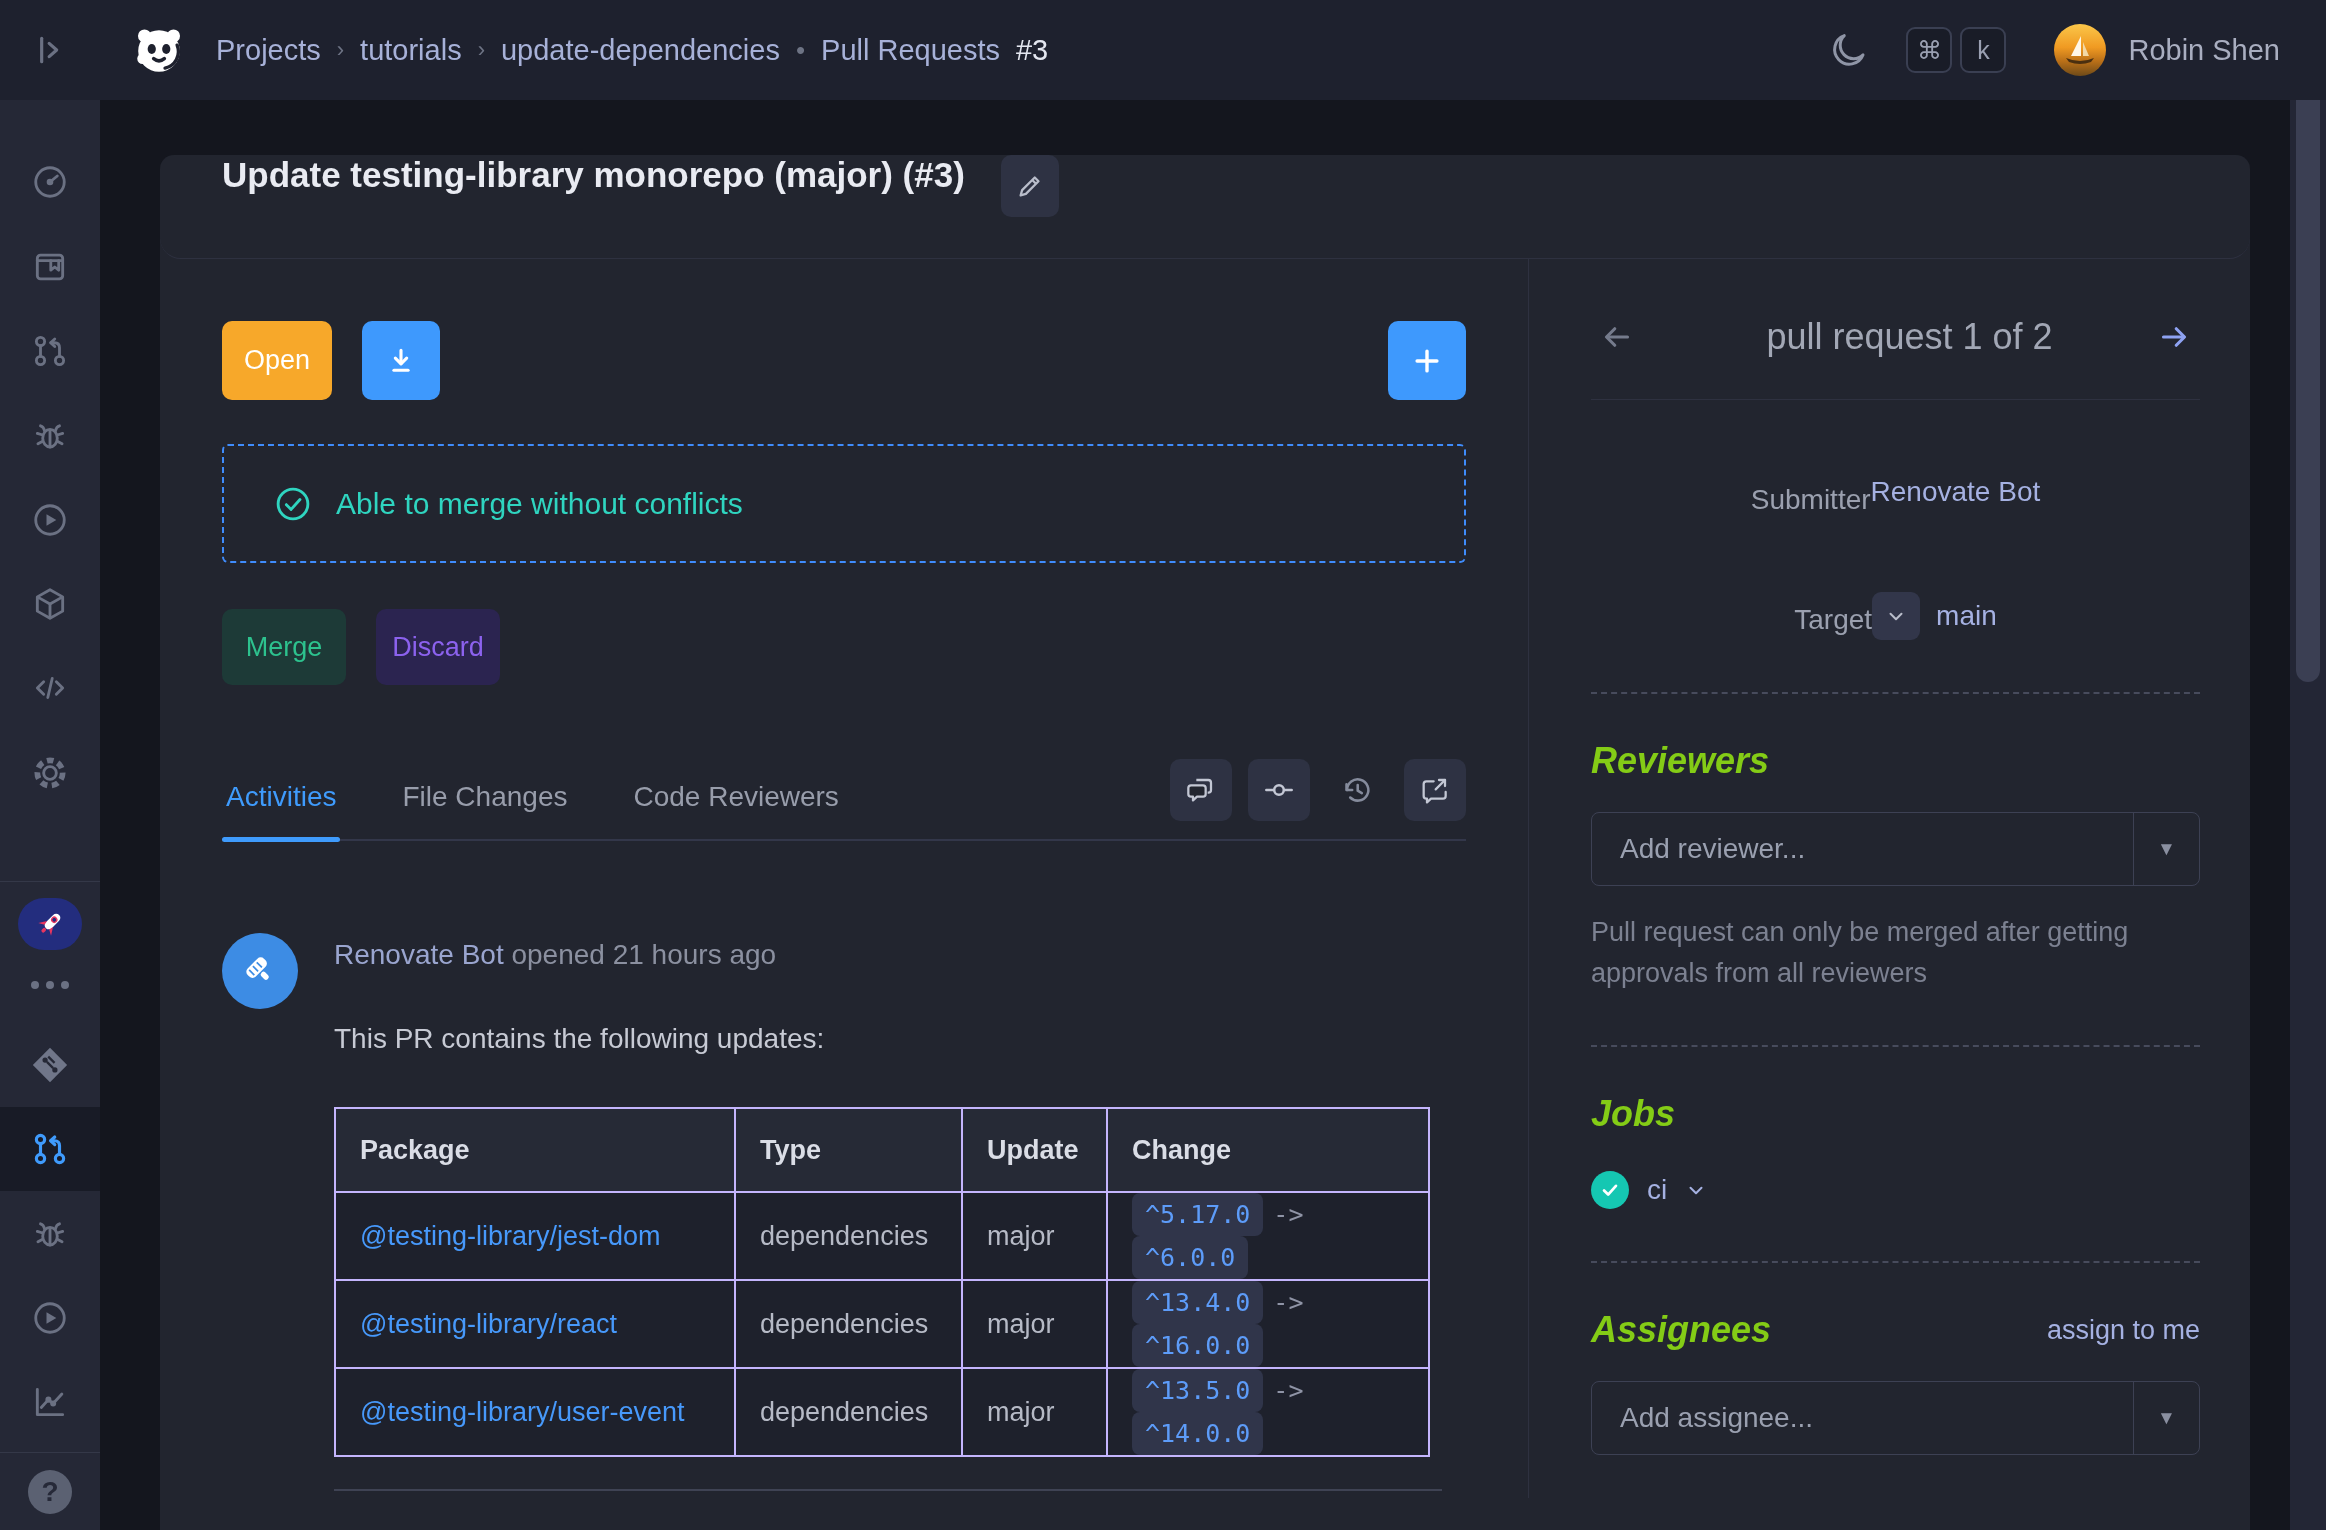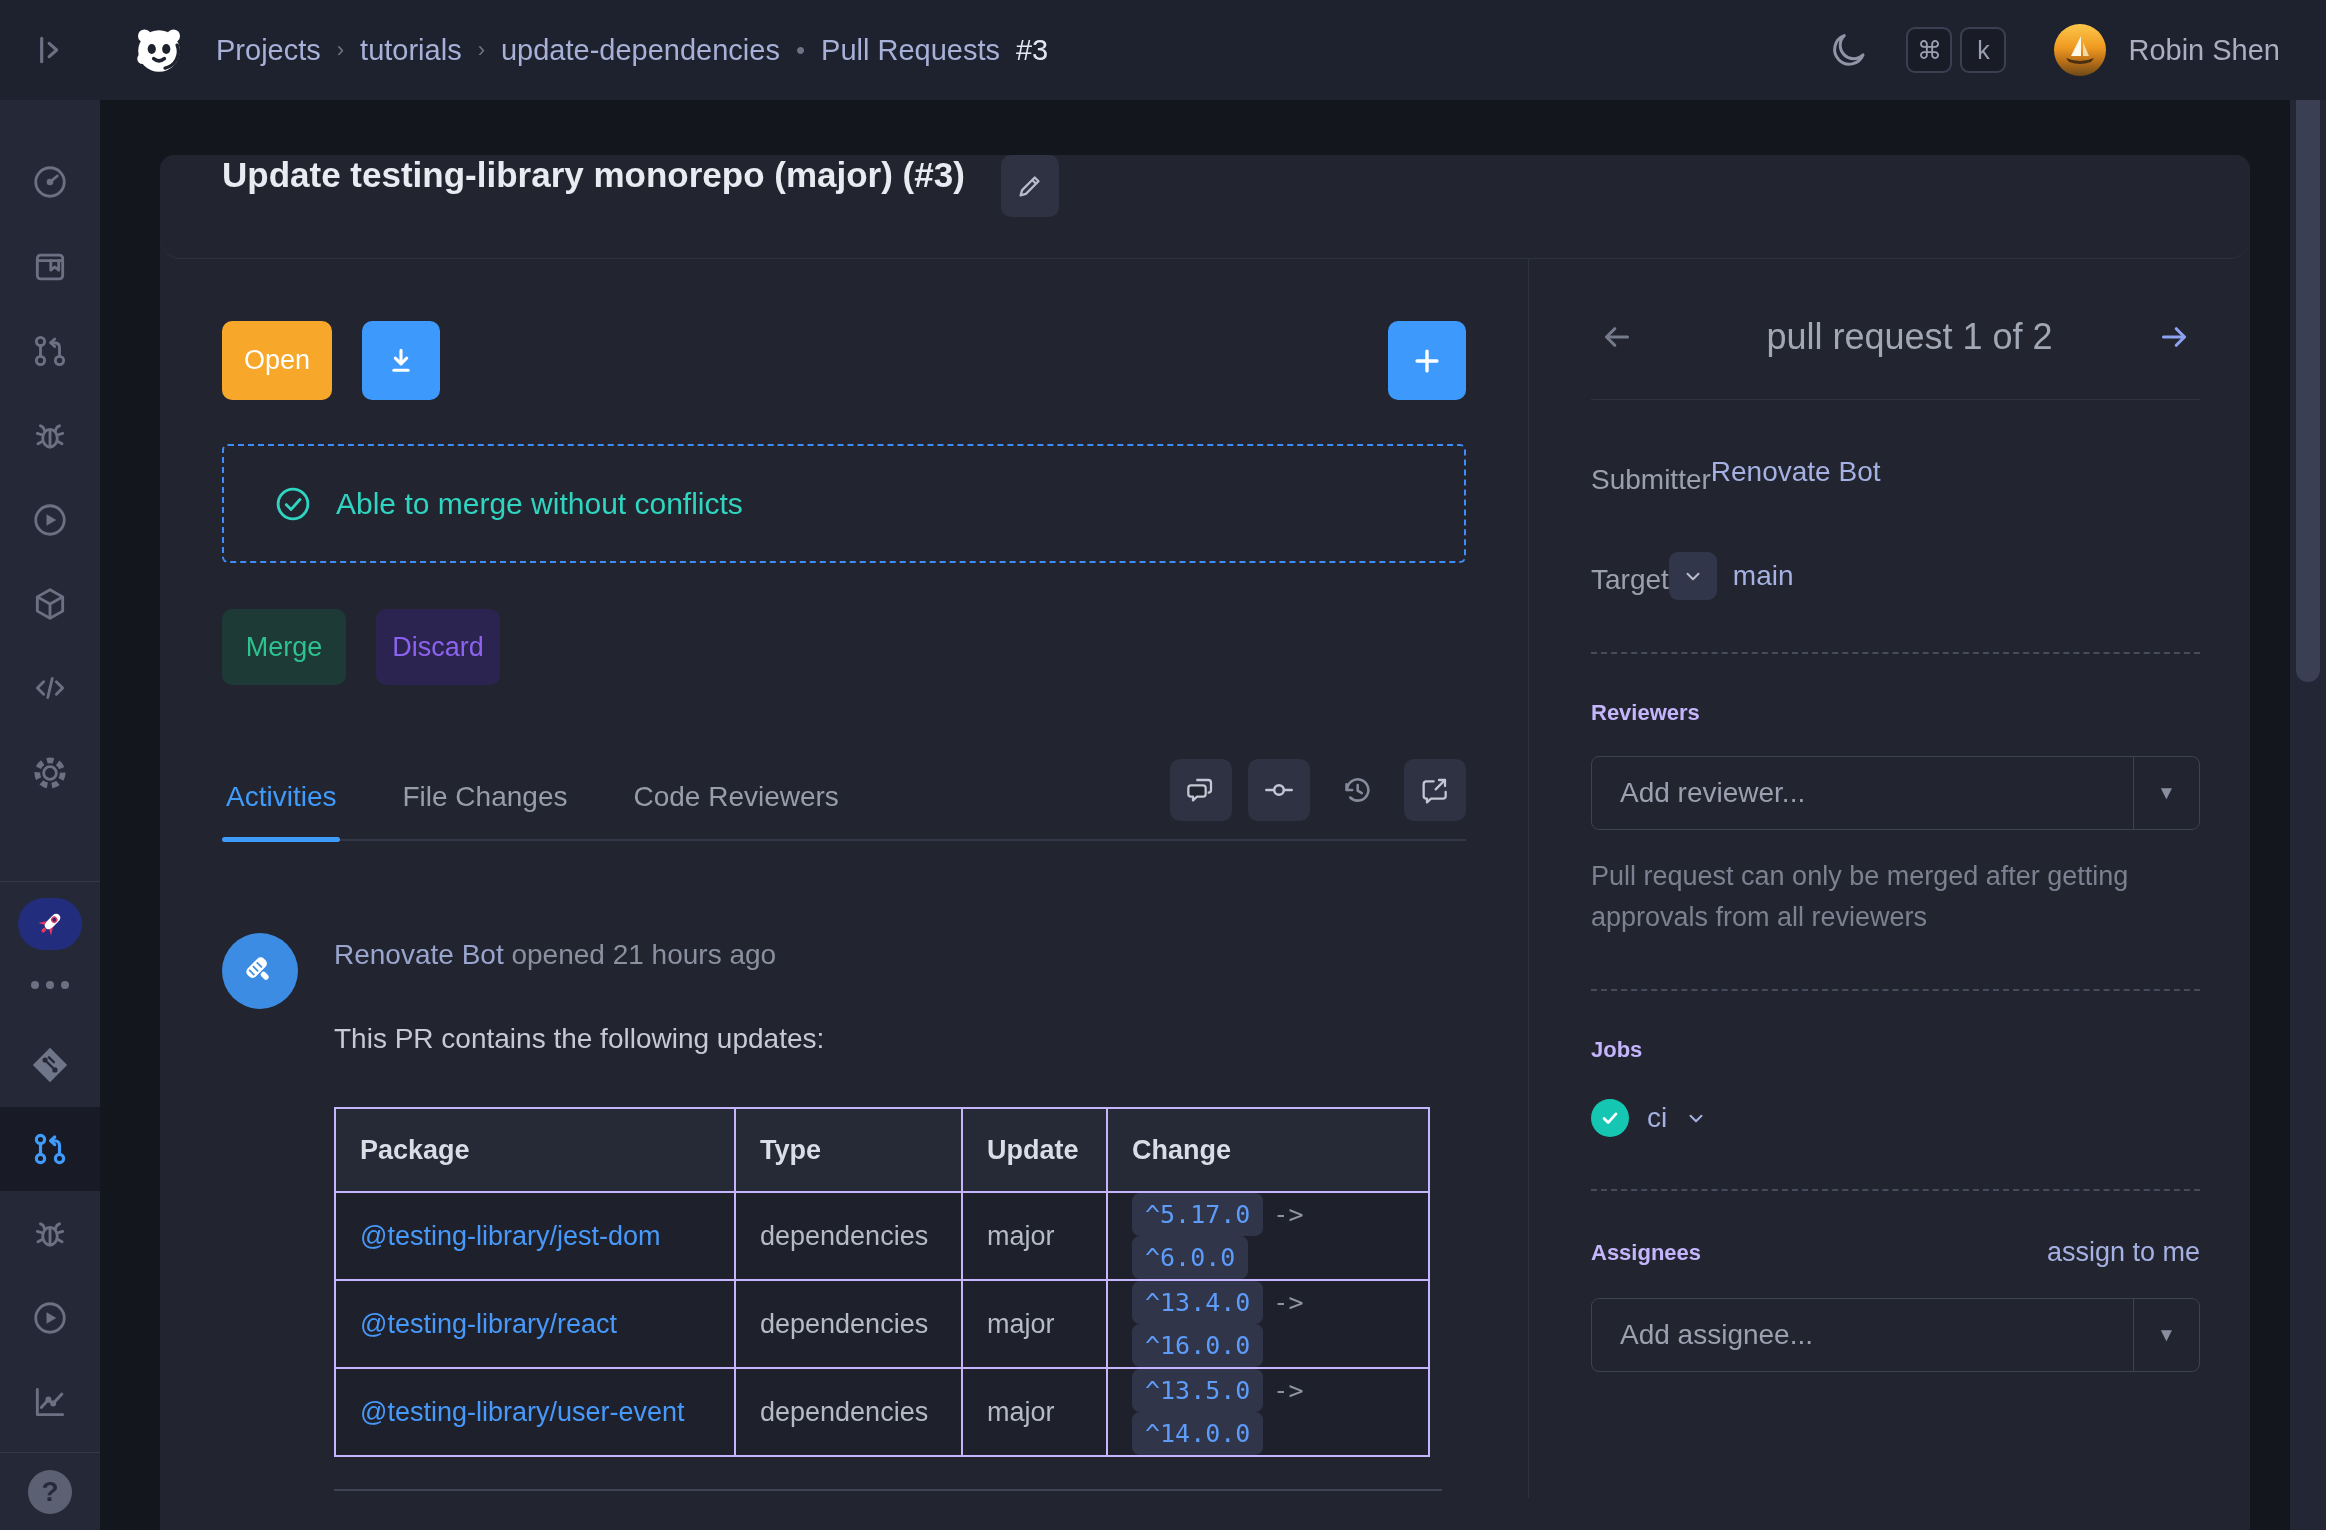--- a/index.html
+++ b/index.html
@@ -112,30 +112,30 @@
                padding:7px 13px; font-family:"DejaVu Sans Mono",monospace; font-size:25px; }
   .ver-arrow { color:#8f94a6; font-family:"DejaVu Sans Mono",monospace; font-size:25px; margin:0 10px; }
   .comment-hr { width:1108px; border:none; border-top:2px solid #3f4354; margin-top:32px; }
 
   
   .pr-nav { display:flex; align-items:center; justify-content:space-between;
             padding:56px 4px 40px 4px; border-bottom:1px solid #2e3140; }
   .pr-nav-label { color:#a2a7b5; font-size:36px;margin-left:28px; }
   .nav-arrow { background:none; border:none; cursor:pointer; padding:4px; }
 
-  .field-row { margin-top:56px; display:flex; justify-content:flex-start; align-items:flex-start; }
+  .field-row { margin-top:76px; display:flex; justify-content:center; align-items:flex-start; }
   .field-label { color:#9ba0af; font-size:28px; padding-top:8px; }
   .field-value { color:#a5b1e2; font-size:28px; text-align:right; cursor:pointer; }
   .target-value { display:flex; align-items:center; gap:16px; }
   .sel-chevron-btn { width:48px; height:48px; background:#32364a; border:none; border-radius:9px;
                      display:flex; align-items:center; justify-content:center; cursor:pointer; }
   .source-value { max-width:440px; word-break:break-all; line-height:1.45; }
 
   .dashed-div { border:none; border-top:2px dashed #474b5c; margin-top:52px; }
-  .side-heading { margin-top:46px; font-size:22px; font-weight:700; color:#c4b5fd; }
+  .side-heading { margin-top:46px; font-size:36px; font-weight:700; color:#84cc16;font-style:italic; }
   .side-heading-row { margin-top:46px; display:flex; justify-content:space-between; align-items:center; }
   .side-link { color:#a5b1e2; font-size:27px; cursor:pointer; }
 
   .select-box { margin-top:30px; height:74px; border:1px solid #3d4154; border-radius:8px;
                 display:flex; align-items:stretch; cursor:pointer; }
   .select-placeholder { flex:1; display:flex; align-items:center; padding-left:28px;
                         color:#9aa0b0; font-size:28px; }
   .select-caret-zone { width:66px; border-left:1px solid #3d4154; display:flex; align-items:center;
                        justify-content:center; color:#8a8fa0; font-size:19px; border-radius:0 8px 8px 0; }
   .side-note { margin-top:26px; color:#7c8191; font-size:27px; line-height:1.5; }

